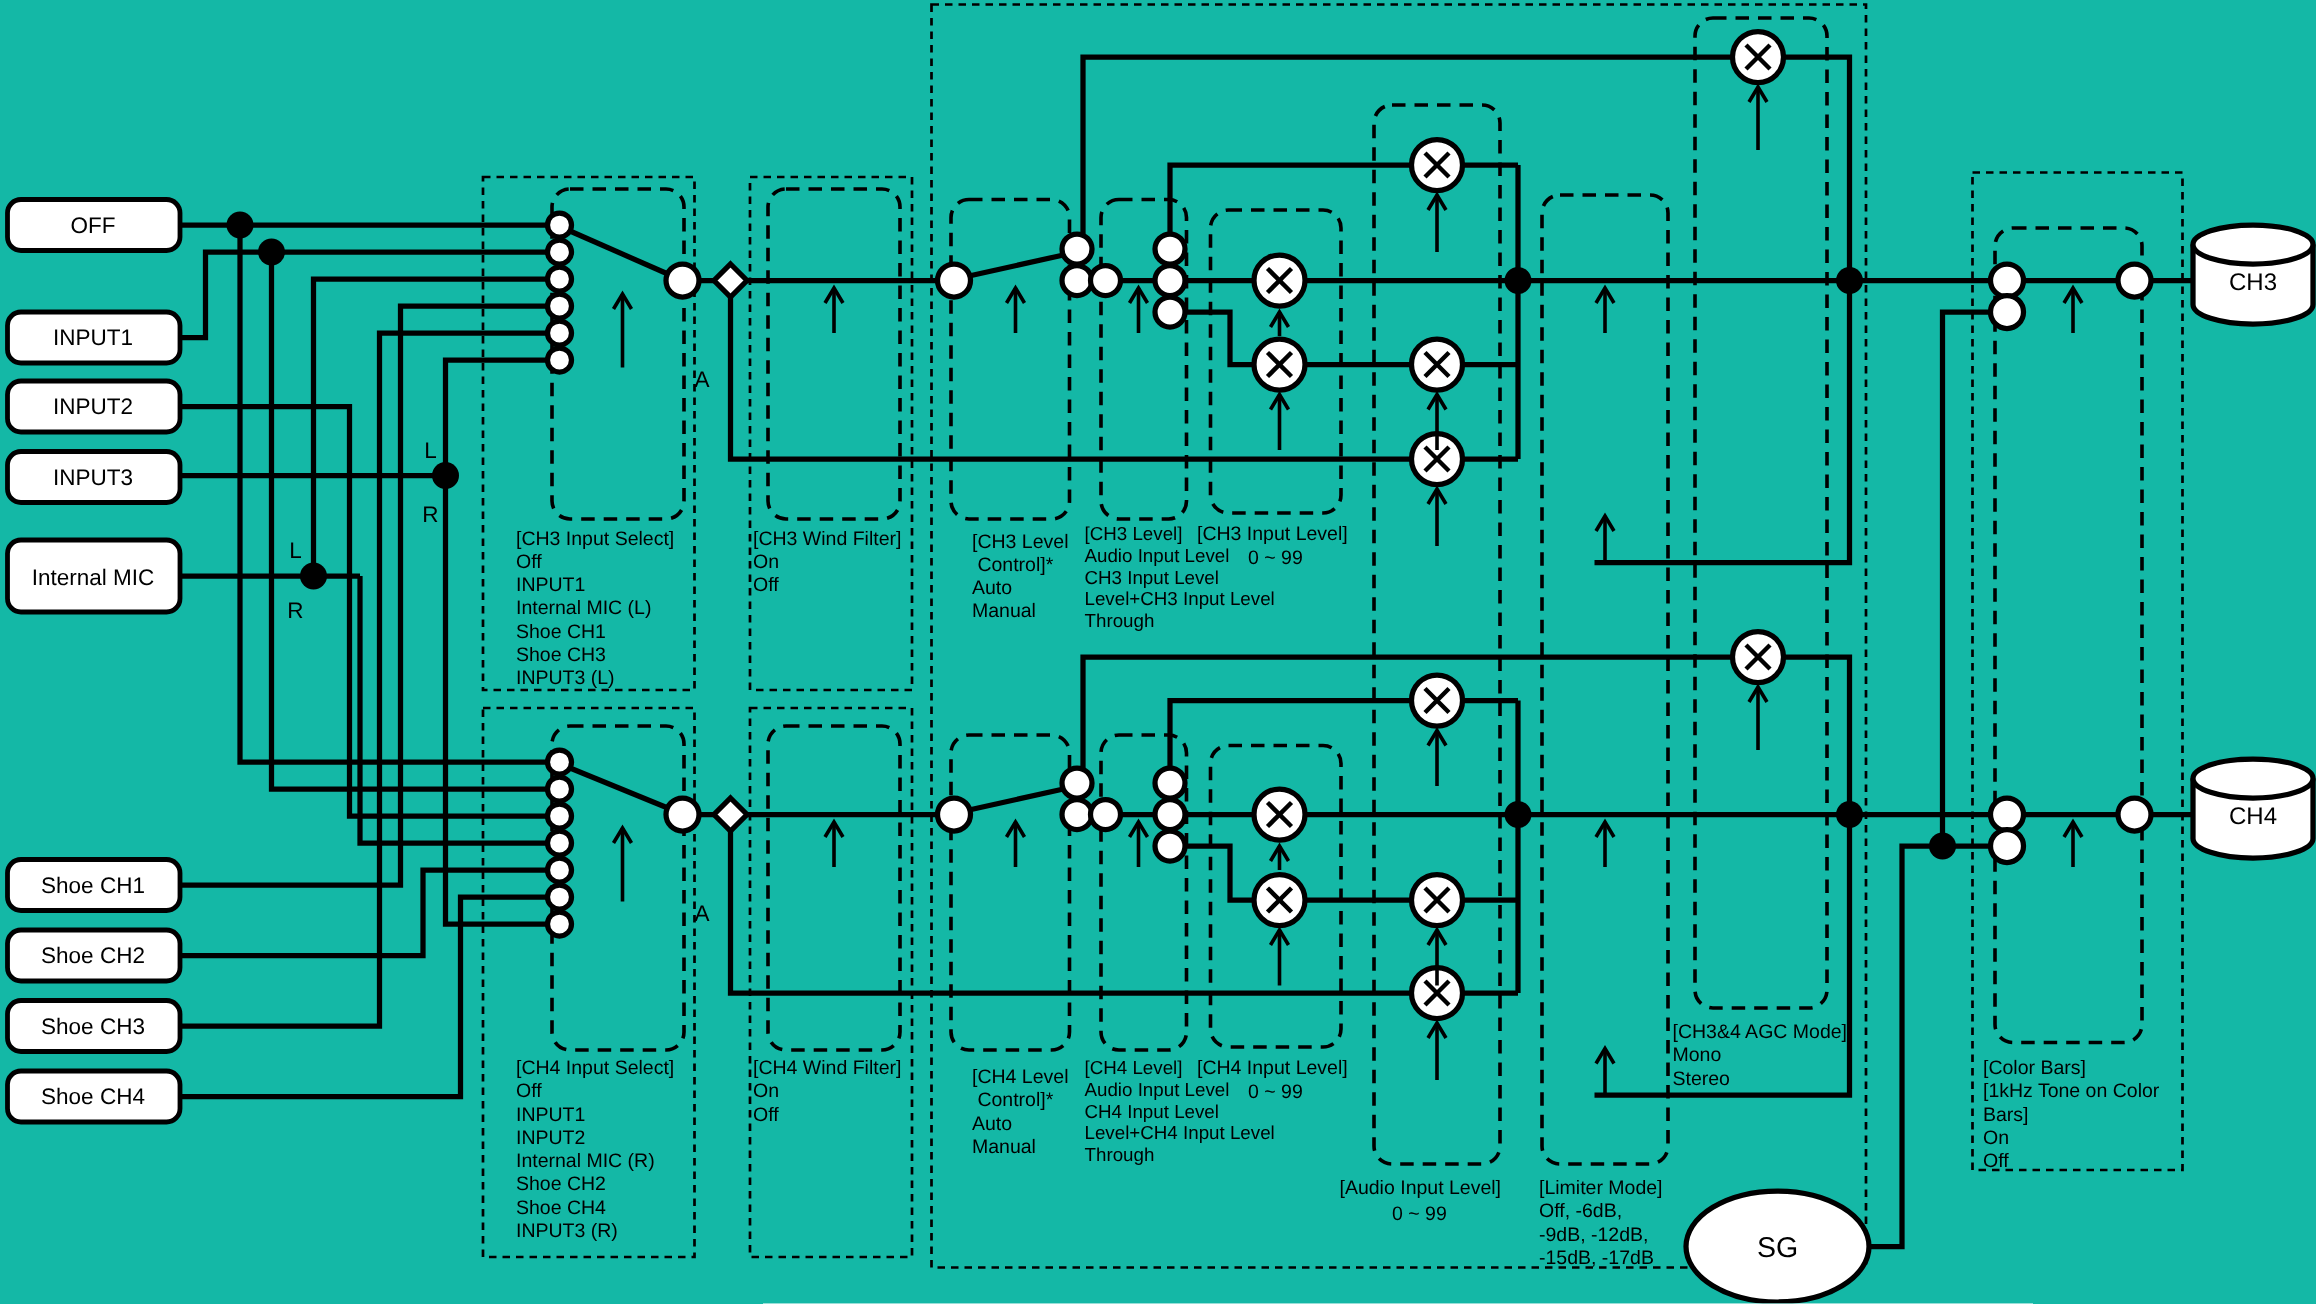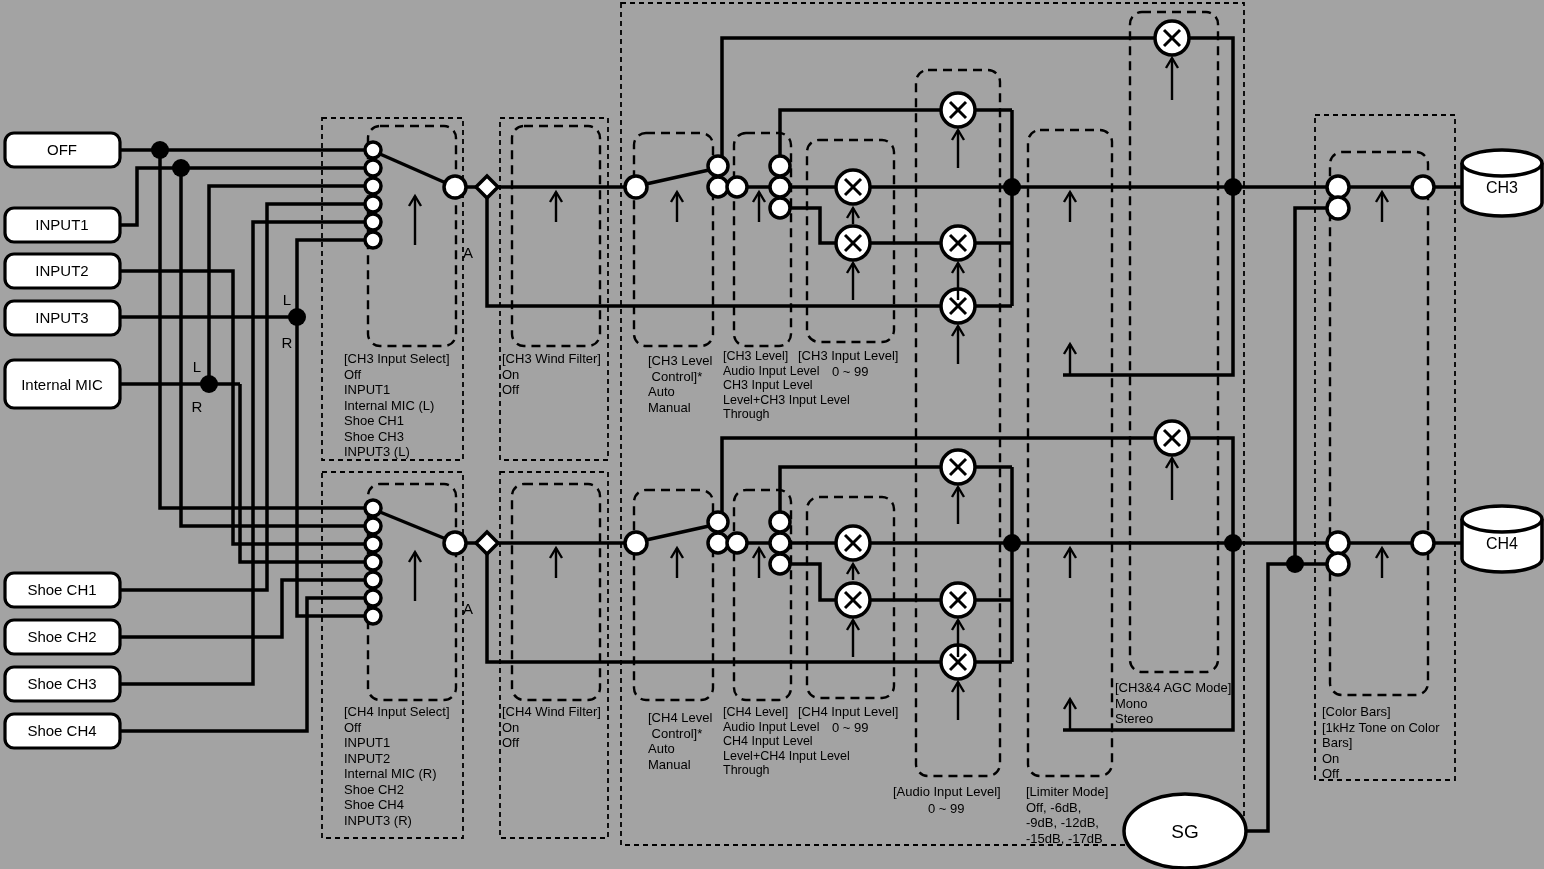--- a/index.html
+++ b/index.html
@@ -1,16 +1,16 @@
 <!DOCTYPE html>
 <html><head>
 <meta charset="utf-8">
 <style>
   html,body{margin:0;padding:0;background:#fff;}
-  .stage{position:relative;width:1544px;height:869px;background:#a3a3a3;overflow:hidden;}
+  .stage{position:relative;width:1544px;height:869px;background:#14b8a6;overflow:hidden;}
   svg{display:block;}
   text{font-family:"Liberation Sans","DejaVu Sans",sans-serif;fill:#000;}
   .lbl{font-size:13px;}
   .lbl-sm{font-size:12.5px;}
   .boxlbl{font-size:15px;text-anchor:middle;}
   .cyl-lbl{font-size:16px;text-anchor:middle;}
   .sg-lbl{font-size:19px;text-anchor:middle;}
   .tag{font-size:15px;text-anchor:middle;}
   .wire{stroke:#000;stroke-width:3.5;fill:none;}
   .thin-dash{stroke:#000;stroke-width:1.8;fill:none;stroke-dasharray:5 4;}

